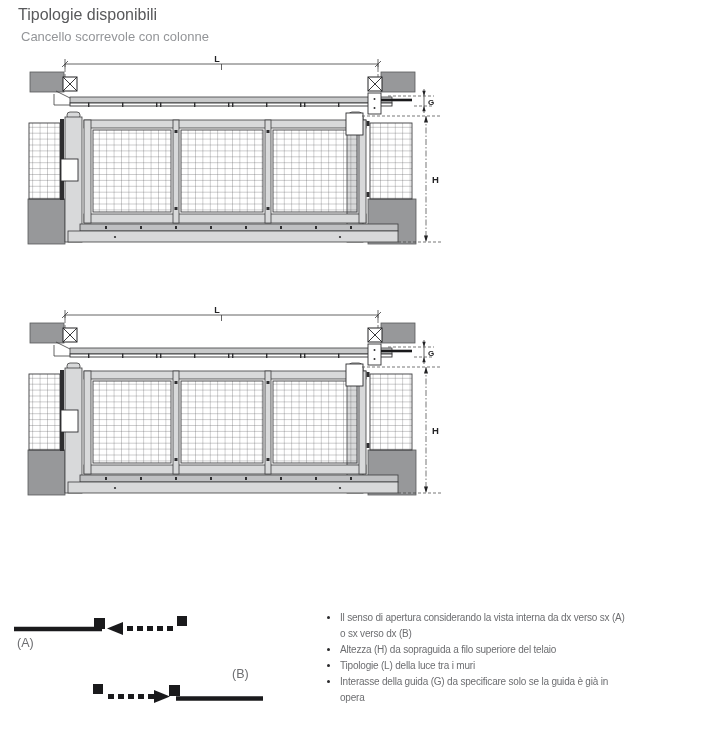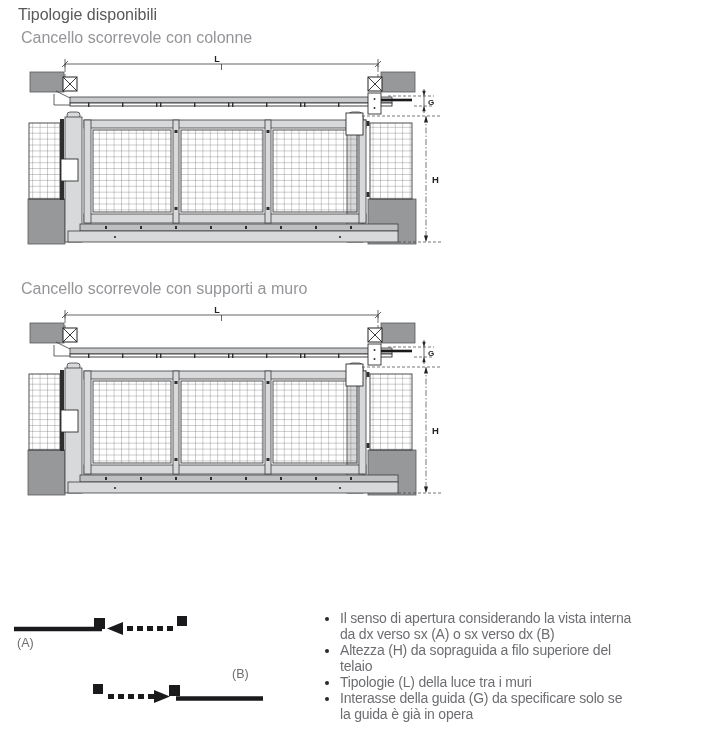--- a/index.html
+++ b/index.html
@@ -9,21 +9,21 @@
     background:#fff;
     font-family:"Liberation Sans", sans-serif;
     overflow:hidden;
   }
   .h-main{
     position:absolute;left:18px;top:6px;
     font-size:16px;color:var(--title-text,#58595b);
   }
   .h-sub{
     position:absolute;
-    font-size:16px;color:var(--subtitle-text,#939598);
+    font-size:13px;color:var(--subtitle-text,#939598);
   }
   .h-sub.s1{left:21px;top:29px;}
   .h-sub.s2{left:21px;top:280px;}
   .h-sub.s3{left:21px;top:582px;}
   .diagram{position:absolute;left:10px;width:445px;height:195px;}
   .diagram.d1{top:56px;}
   .diagram.d2{top:307px;}
 
   
   .gate-svg line,.gate-svg polyline{stroke:var(--line-dark,#3c3c3e);stroke-width:0.8;fill:none;}
@@ -51,21 +51,21 @@
   .dir-label{
     position:absolute;font-size:12.5px;color:var(--body-text,#6d6e71);
   }
   .dir-label.la{left:17px;top:636px;}
   .dir-label.lb{left:232px;top:667px;}
 
   
   .notes{
     position:absolute;left:325px;top:610px;width:292px;
     margin:0;padding:0 0 0 15px;
-    font-size:14px;line-height:16px;letter-spacing:-0.2px;
+    font-size:10px;line-height:16px;letter-spacing:-0.2px;
     color:var(--body-text,#6d6e71);
   }
   .notes li{margin:0;padding:0;}
   .notes li::marker{color:#2a2a2c;}
 </style>
 </head>
 <body>
 
 <div class="page">
 
@@ -199,21 +199,20 @@
         <line class="dash" x1="388" y1="186" x2="432" y2="186"></line>
         <line class="dashdot" x1="416" y1="60" x2="416" y2="186"></line>
         <polygon class="dim-arrow" points="416,60 414,66.5 418,66.5"></polygon>
         <polygon class="dim-arrow" points="416,186 414,179.5 418,179.5"></polygon>
         <text class="small-t" x="422" y="127" style="font-size:9.5px">H</text>
       </g>
     </g>
   </svg>
 </div>
 
-  <div class="h-sub s2">Cancello scorrevole con supporti a muro</div>
   <div class="diagram d2">
   <svg class="gate-svg" viewBox="0 0 445 195" width="445" height="195">
     <defs>
       <pattern id="mesh" width="7.4" height="5.9" patternUnits="userSpaceOnUse">
         <path d="M7.4 0H0V5.9" fill="none" stroke="#4d4d4f" stroke-width="0.55"></path>
       </pattern>
     </defs>
 
     <g>
       <line x1="55" y1="8" x2="368" y2="8"></line>

